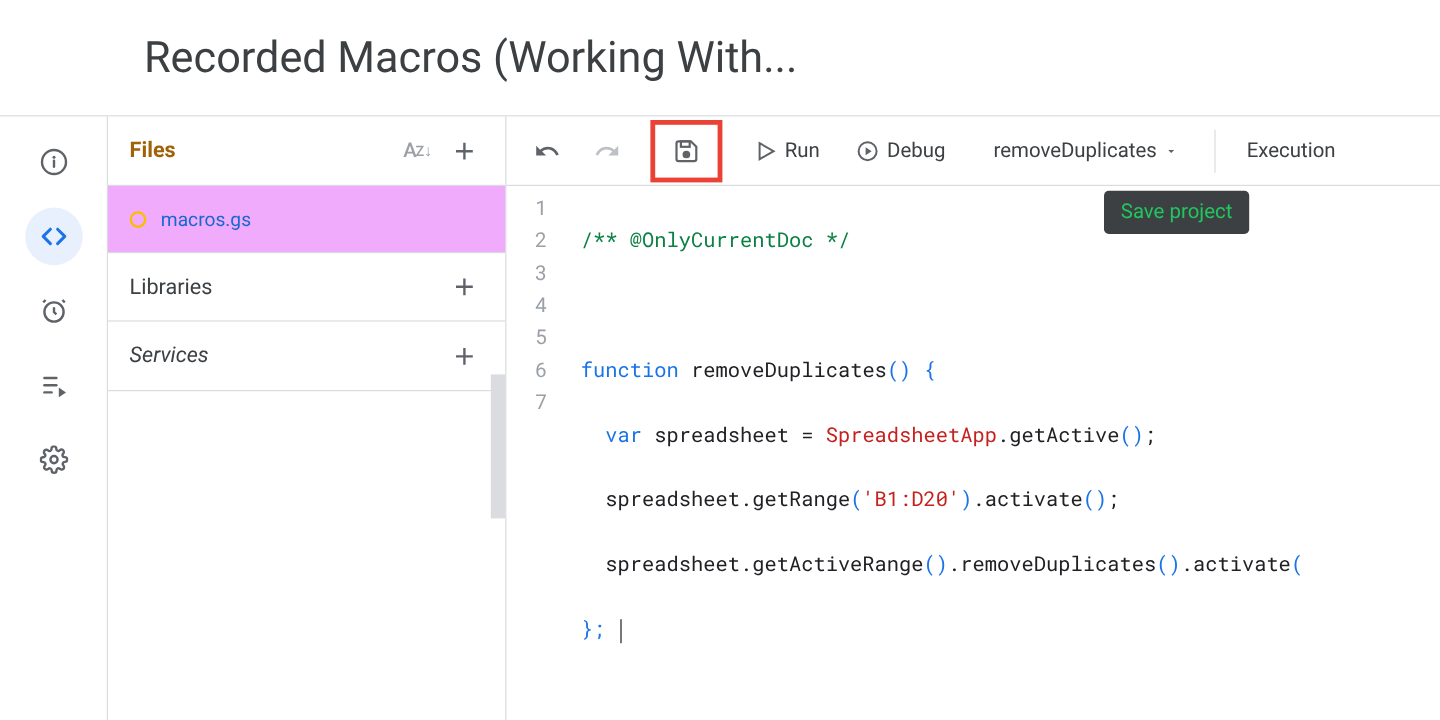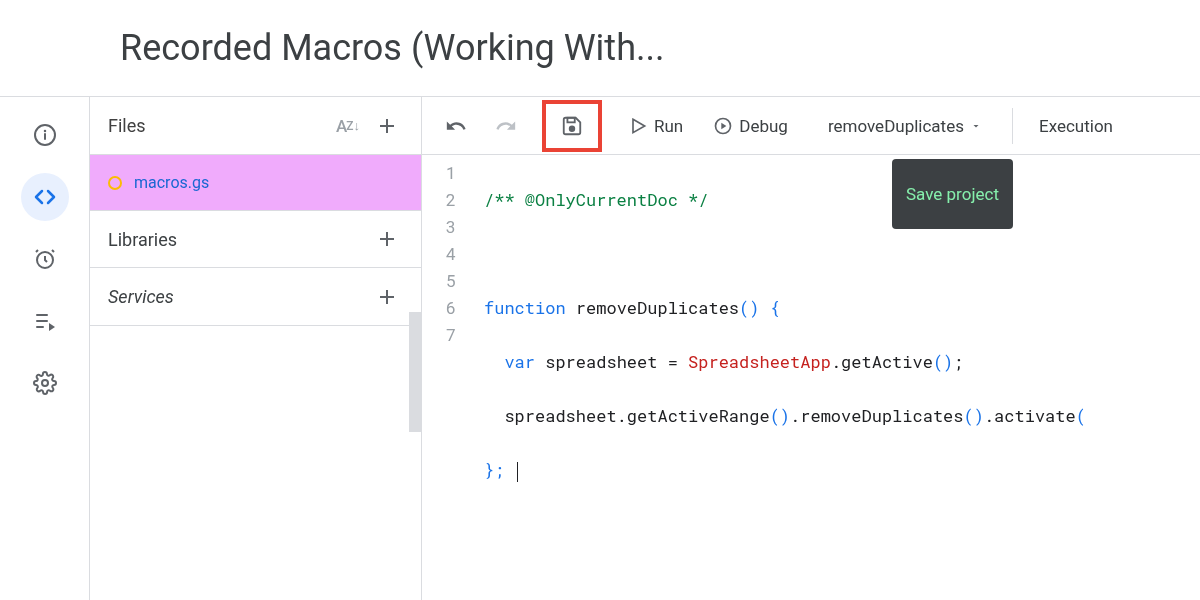--- a/index.html
+++ b/index.html
@@ -14,21 +14,21 @@
   .main { display: flex; height: calc(600px - 97px); }
   
   .nav-rail { width: 90px; border-right: 1px solid #dadce0; display: flex; flex-direction: column; align-items: center; padding-top: 14px; gap: 14px; }
   .nav-item { width: 48px; height: 48px; border-radius: 50%; display: flex; align-items: center; justify-content: center; cursor: pointer; }
   .nav-item svg { width: 24px; height: 24px; color: #5f6368; }
   .nav-item.active { background: #e8f0fe; }
   .nav-item.active svg { color: #1a73e8; }
   
   .files-panel { width: 332px; border-right: 1px solid #dadce0; position: relative; }
   .files-header { height: 58px; display: flex; align-items: center; justify-content: space-between; padding: 0 18px; border-bottom: 1px solid #dadce0; }
-  .files-header .label { font-size: 18px; color: #404040; font-weight: 400; text-align: right; }
+  .files-header .label { font-size: 18px; color: #a16207; font-weight: 700; text-align: right; }
   .files-header-actions { display: flex; align-items: center; gap: 12px; }
   .sort-icon { color: #9aa0a6; font-size: 17px; font-weight: 500; letter-spacing: -1px; display:flex; align-items:center; cursor:pointer; }
   .sort-icon .arrow { font-size: 13px; margin-left: 1px; }
   .plus-btn { width: 32px; height: 32px; display: flex; align-items: center; justify-content: center; cursor: pointer; color: #5f6368; border-radius: 50%; }
   .plus-btn svg { width: 24px; height: 24px; }
   
   .file-item { height: 55px; display: flex; align-items: center; padding: 0 18px; gap: 12px; cursor: pointer; }
   .file-item.selected { background: #f0abfc; color: #1967d2; }
   .file-dot { width: 14px; height: 14px; border: 2px solid #fbbc04; border-radius: 50%; flex-shrink: 0; }
   .file-name { font-size: 16px; }
@@ -45,21 +45,21 @@
   .tb-btn svg { width: 22px; height: 22px; }
   .save-highlight { border: 4px solid #ea4335; padding: 2px; margin: 0 6px; }
   .save-highlight .tb-btn { width: 48px; height: 40px; }
   .tb-textbtn { display: flex; align-items: center; gap: 6px; padding: 0 10px; height: 40px; cursor: pointer; color: #3c4043; font-size: 17px; }
   .tb-textbtn svg { width: 20px; height: 20px; color: #5f6368; }
   .fn-select { display: flex; align-items: center; gap: 6px; padding: 0 12px; height: 40px; cursor: pointer; color: #3c4043; font-size: 17px; margin-left: 8px; }
   .fn-select .caret { color: #5f6368; }
   .toolbar-divider { width: 1px; height: 36px; background: #dadce0; margin: 0 8px; }
   .exec-label { font-size: 17px; color: #3c4043; padding: 0 8px; }
   
-  .tooltip { position: absolute; top: 62px; left: 470px; background: #3c4043; color: #86efac; font-size: 17px; padding: 25px 14px; border-radius: 4px; z-index: 10; }
+  .tooltip { position: absolute; top: 62px; left: 498px; background: #3c4043; color: #22c55e; font-size: 17px; padding: 8px 14px; border-radius: 4px; z-index: 10; }
   
   .code-area { flex: 1; display: flex; font-family: 'Roboto Mono', Menlo, monospace; font-size: 17px; line-height: 27px; padding-top: 4px; }
   .gutter { width: 42px; text-align: right; color: #9aa0a6; padding-right: 8px; user-select: none; }
   .code-lines { flex: 1; padding-left: 20px; white-space: pre; color: #202124; position: relative; }
   
   .tok-comment { color: #0b8043; }
   .tok-kw { color: #1a73e8; }
   .tok-obj { color: #c5221f; }
   .tok-str { color: #c5221f; }
   .tok-paren { color: #1a73e8; }
@@ -205,19 +205,20 @@
         <div>4</div>
         <div>5</div>
         <div>6</div>
         <div>7</div>
       </div>
       <div class="code-lines">
 <div><span class="tok-comment">/** @OnlyCurrentDoc */</span></div>
 <div>&nbsp;</div>
 <div><span class="tok-kw">function</span><span> removeDuplicates</span><span class="tok-paren">()</span> <span class="tok-brace">{</span></div>
 <div>  <span class="tok-kw">var</span><span> spreadsheet </span><span>= </span><span class="tok-obj">SpreadsheetApp</span><span>.getActive</span><span class="tok-paren">()</span><span>;</span></div>
+<div><span>  spreadsheet.getRange</span><span class="tok-paren">(</span><span class="tok-str">'B1:D20'</span><span class="tok-paren">)</span><span>.activate</span><span class="tok-paren">()</span>;</div>
 <div><span>  spreadsheet.getActiveRange</span><span class="tok-paren">()</span><span>.removeDuplicates</span><span class="tok-paren">()</span><span>.activate</span><span class="tok-paren">(</span></div>
 <div><span class="tok-brace">};</span> <span class="cursor"></span></div>
       </div>
     </div>
   </div>
 
 </div>
 
 </body></html>

